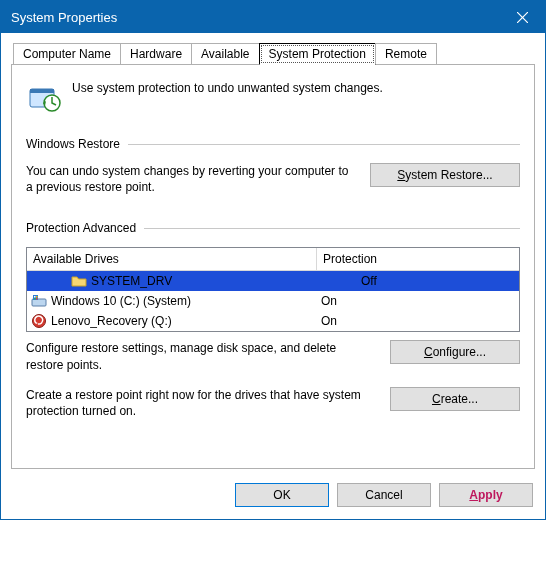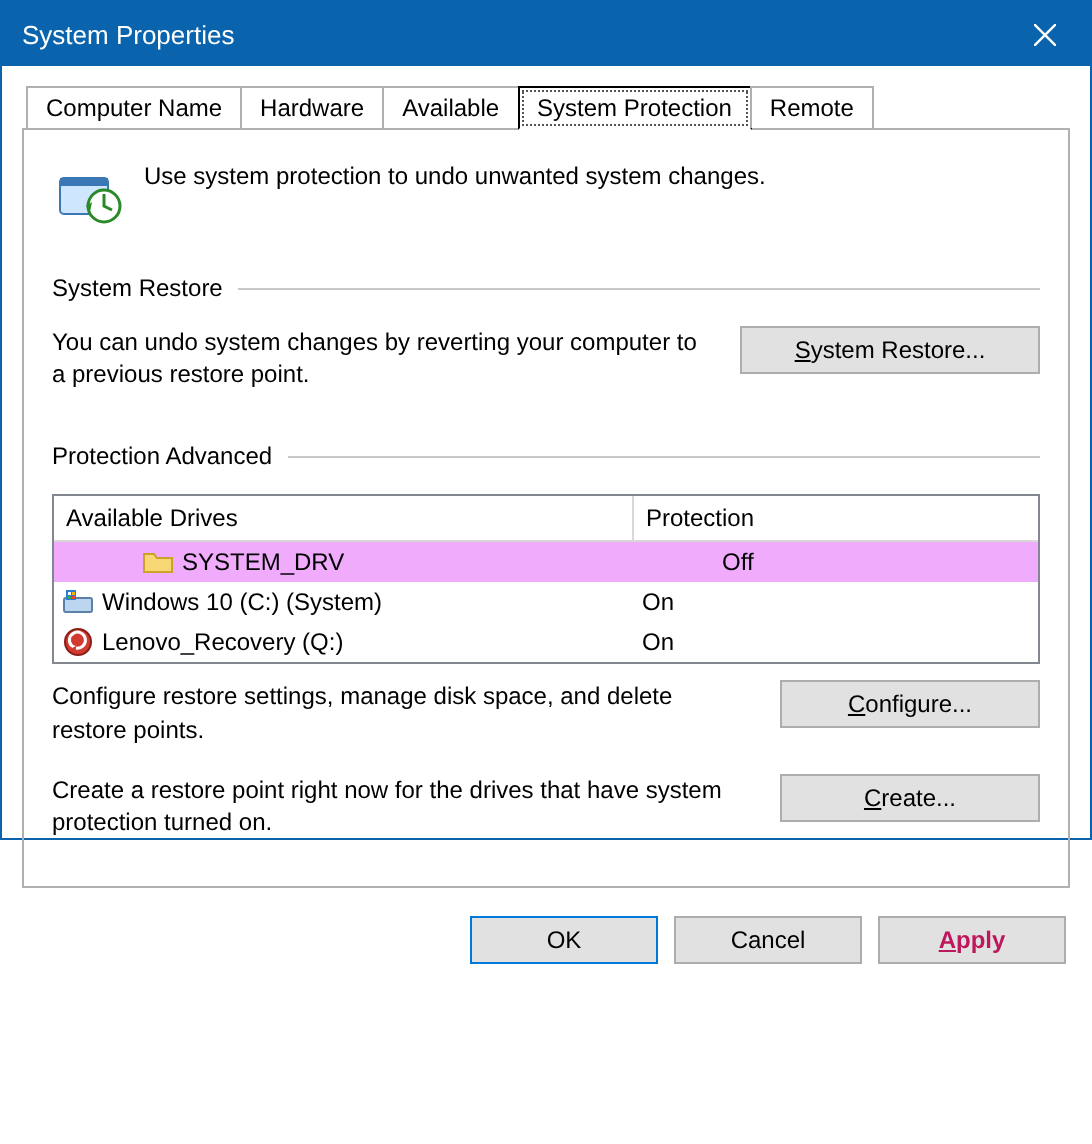--- a/index.html
+++ b/index.html
@@ -6,21 +6,21 @@
   body {
     font-family: "Segoe UI", Tahoma, sans-serif;
     font-size: 12px;
     background: #fff;
     width: 546px;
     height: 572px;
     overflow: hidden;
   }
   .window {
     width: 546px;
-    height: 420px;
+    height: 520px;
     border: 1px solid #0a64ad;
     background: #fff;
     display: flex;
     flex-direction: column;
   }
   .titlebar {
     height: 32px;
     background: #0a64ad;
     color: #fff;
     display: flex;
@@ -128,21 +128,21 @@
   }
   .drive-header .col:last-child { border-right: none; }
   .col-drive { flex: 0 0 290px; }
   .col-prot { flex: 1; }
   .drive-row {
     display: flex;
     align-items: center;
     padding: 2px 4px;
     gap: 4px;
   }
-  .drive-row.selected { background: #f0abfc; padding-left: 44px; }
+  .drive-row.selected { background: #1d4ed8; padding-left: 44px; }
   .drive-row .cell-drive { flex: 0 0 286px; display: flex; align-items: center; gap: 4px; }
   .drive-row .cell-prot { flex: 1; }
   .drive-icon { width: 16px; height: 16px; flex-shrink: 0; }
   .action-row {
     display: flex;
     gap: 20px;
     align-items: flex-start;
     margin-bottom: 14px;
   }
   .action-text { flex: 1; line-height: 1.35; }
@@ -185,21 +185,21 @@
           <rect x="4" y="10" width="24" height="18" rx="2" fill="#cfe6ff" stroke="#3a78b5"></rect>
           <rect x="4" y="10" width="24" height="4" fill="#3a78b5"></rect>
           <circle cx="26" cy="24" r="8" fill="#fff" stroke="#2a8a2a" stroke-width="1.5"></circle>
           <path d="M26 18 v6 l4 2" stroke="#2a8a2a" stroke-width="1.5" fill="none"></path>
           <path d="M20 22 l-3 2 l2 3" fill="#2a8a2a"></path>
         </svg>
         <div class="intro-text">Use system protection to undo unwanted system changes.</div>
       </div>
 
       <div class="group-header">
-        <span class="label">System Restore</span>
+        <span class="label">Windows Restore</span>
         <span class="line"></span>
       </div>
 
       <div class="restore-row">
         <div class="restore-text">You can undo system changes by reverting your computer to a previous restore point.</div>
         <button class="win-btn"><span class="u">S</span><span>ystem Restore...</span></button>
       </div>
 
       <div class="group-header">
         <span class="label">Protection Advanced</span>

